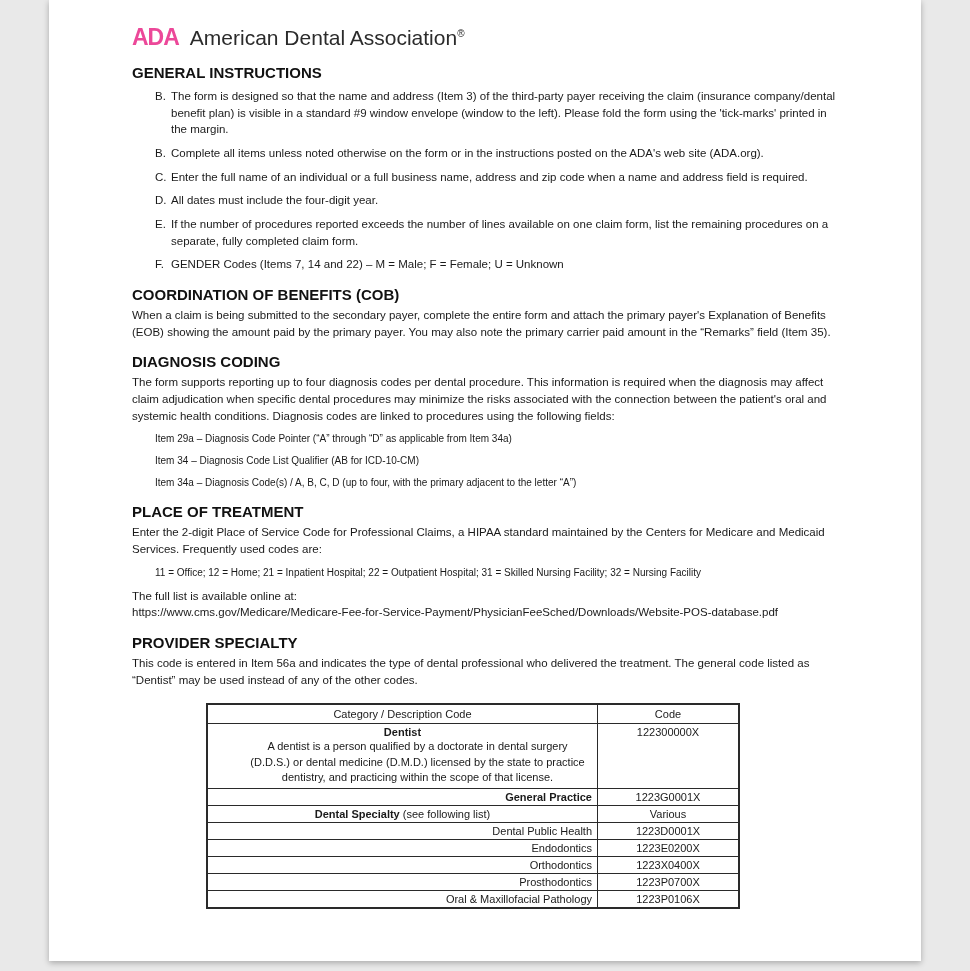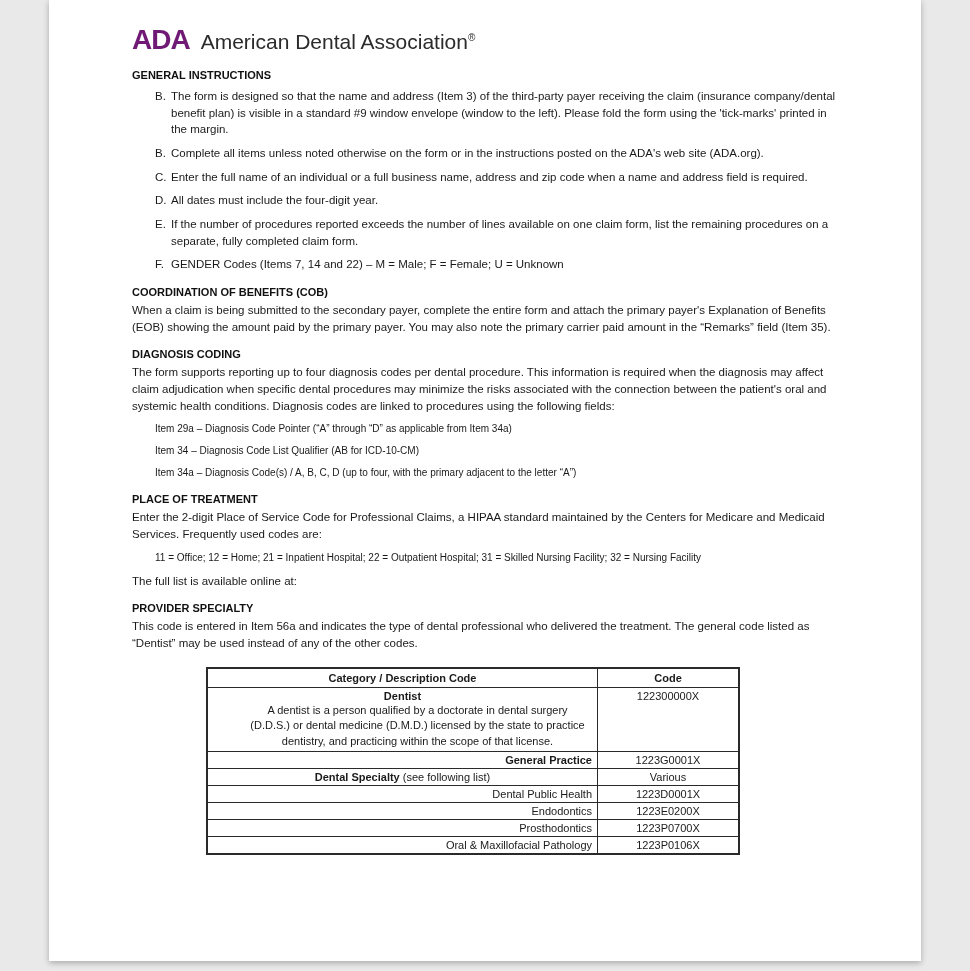--- a/index.html
+++ b/index.html
@@ -24,24 +24,24 @@
     box-sizing: border-box;
     padding: 24px 82px 0 83px;
   }
   
   .brand-row {
     display: flex;
     align-items: baseline;
     gap: 11px;
   }
   .brand-logo {
-    font-size: 28px;
+    font-size: 23px;
     font-weight: bold;
     letter-spacing: -1px;
-    color: #701a75;
+    color: #ec4899;
   }
   .brand-name {
     font-size: 21px;
     font-weight: 400;
     color: #2b2b2b;
   }
   .brand-reg {
     font-size: 10px;
     vertical-align: super;
     color: #2b2b2b;
@@ -51,21 +51,21 @@
     color: #7a7a7a;
     margin: 3px 0 0 46px;
   }
   
   .intro {
     margin-top: 33px;
     font-size: 11.5px;
     line-height: 1.45;
   }
   .section-heading {
-    font-size: 11px;
+    font-size: 15px;
     font-weight: bold;
     color: #111;
     margin: 13px 0 4px 0;
   }
   .section-body {
     font-size: 11.5px;
     line-height: 1.45;
     margin: 0;
   }
   .li-row {
@@ -92,21 +92,21 @@
     width: 534px;
     font-size: 11px;
     border: 2px solid #2a2a2a;
   }
   .code-table th, .code-table td {
     border: 1px solid #2a2a2a;
     padding: 2px 5px;
     vertical-align: top;
   }
   .code-table th {
-    font-weight: bold;
+    font-weight: normal;
     text-align: center;
     padding: 3px 5px;
   }
   .col-code { width: 130px; text-align: center; }
   .cell-center { text-align: right; }
   .cell-left { text-align: center; margin-top: 20px; }
   .dentist-title { font-weight: bold; }
   .dentist-desc {
     padding-left: 36px;
     padding-right: 6px;
@@ -165,20 +165,21 @@
     <div>
       <div class="sub-item">Item 29a – Diagnosis Code Pointer (“A” through “D” as applicable from Item 34a)</div>
       <div class="sub-item">Item 34 – Diagnosis Code List Qualifier (AB for ICD-10-CM)</div>
       <div class="sub-item">Item 34a – Diagnosis Code(s) / A, B, C, D (up to four, with the primary adjacent to the letter “A”)</div>
     </div>
 
     <div class="section-heading">PLACE OF TREATMENT</div>
     <p class="section-body">Enter the 2-digit Place of Service Code for Professional Claims, a HIPAA standard maintained by the Centers for Medicare and Medicaid Services. Frequently used codes are:</p>
     <div class="sub-item">11 = Office; 12 = Home; 21 = Inpatient Hospital; 22 = Outpatient Hospital; 31 = Skilled Nursing Facility; 32 = Nursing Facility</div>
     <div class="section-body mt6">The full list is available online at:</div>
+    <div class="section-body">https://www.cms.gov/Medicare/Medicare-Fee-for-Service-Payment/PhysicianFeeSched/Downloads/Website-POS-database.pdf</div>
 
     <div class="section-heading">PROVIDER SPECIALTY</div>
     <p class="section-body">This code is entered in Item 56a and indicates the type of dental professional who delivered the treatment. The general code listed as “Dentist” may be used instead of any of the other codes.</p>
 
     <table class="code-table">
       <thead>
         <tr>
           <th>Category / Description Code</th>
           <th class="col-code">Code</th>
         </tr>
@@ -201,20 +202,24 @@
         </tr>
         <tr>
           <td class="cell-center">Dental Public Health</td>
           <td class="col-code">1223D0001X</td>
         </tr>
         <tr>
           <td class="cell-center">Endodontics</td>
           <td class="col-code">1223E0200X</td>
         </tr>
         <tr>
+          <td class="cell-center">Orthodontics</td>
+          <td class="col-code">1223X0400X</td>
+        </tr>
+        <tr>
           <td class="cell-center">Prosthodontics</td>
           <td class="col-code">1223P0700X</td>
         </tr>
         <tr>
           <td class="cell-center">Oral &amp; Maxillofacial Pathology</td>
           <td class="col-code">1223P0106X</td>
         </tr>
 
       </tbody>
     </table>

